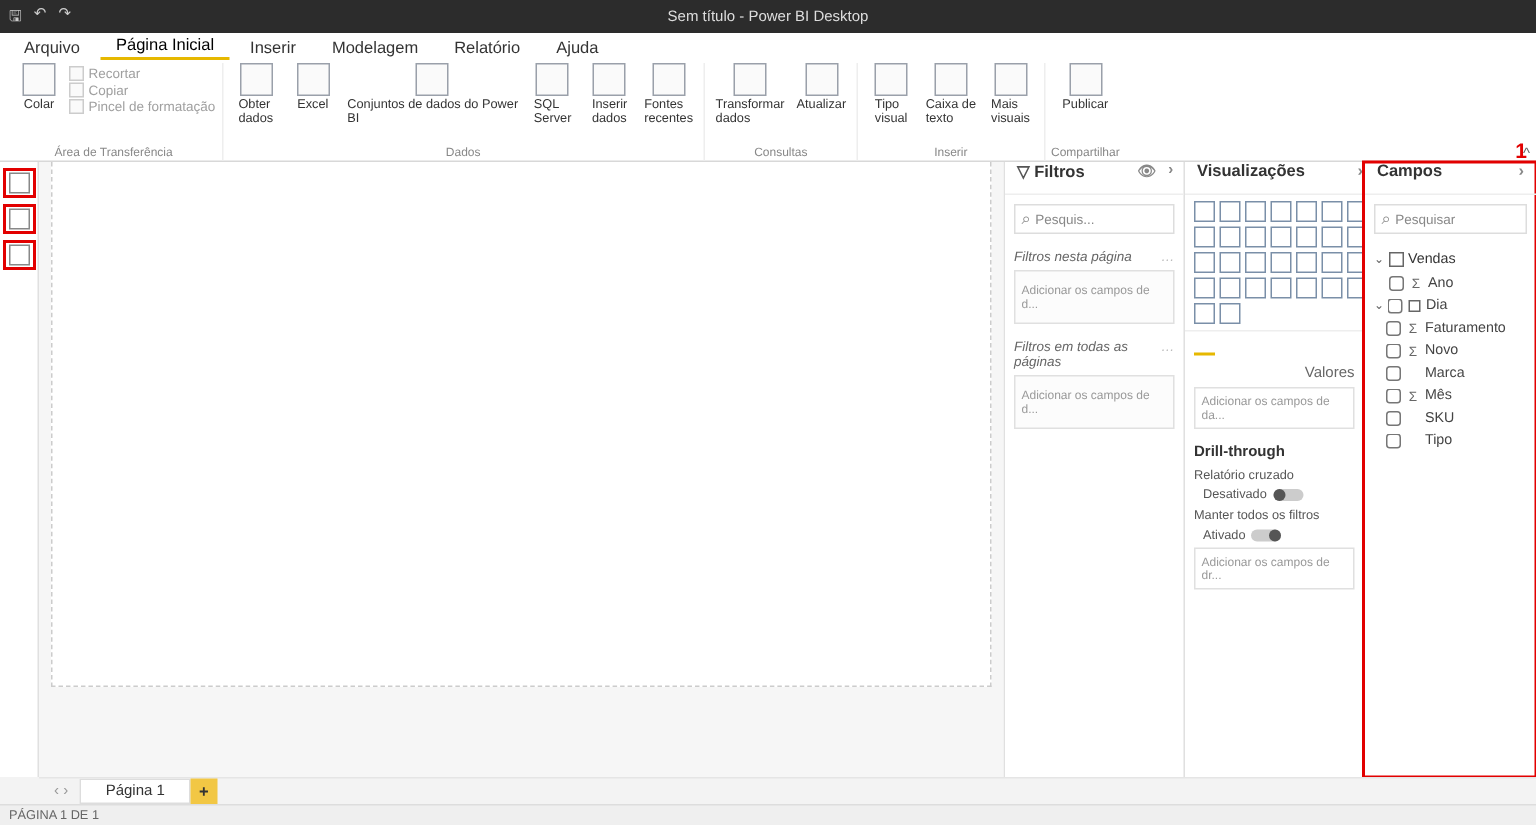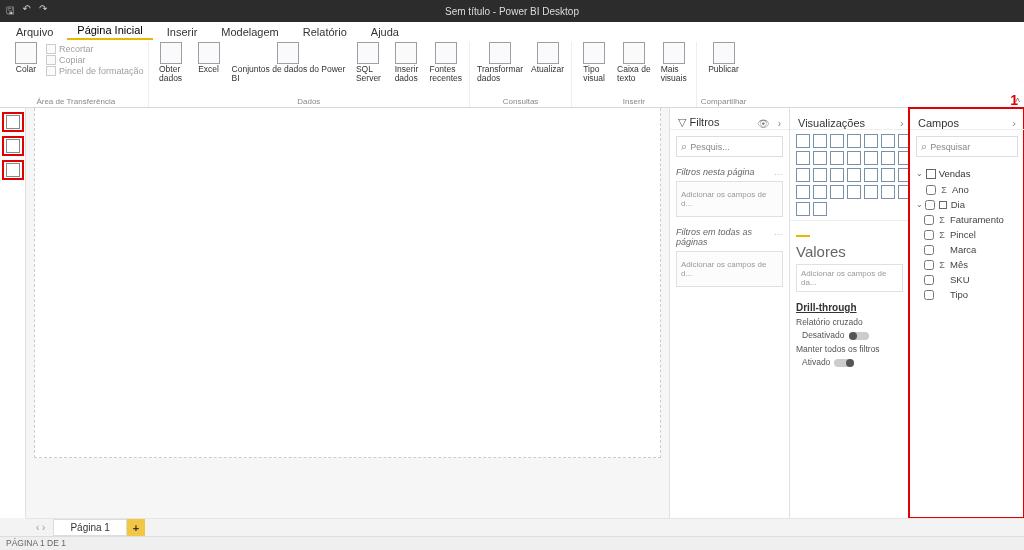--- a/index.html
+++ b/index.html
@@ -45,37 +45,37 @@
   .leftnav .navitem.hl { border: 2px solid #e20000; }
   .leftnav .navico { width: 14px; height: 14px; border: 1px solid #888; background: #fff; position: relative; }
   .leftnav .annot { position: absolute; left: 28px; color: #e20000; font-weight: bold; font-size: 13px; }
 
   
   .canvas-wrap { flex: 1; background: #f6f6f6; position: relative; }
   .canvas { position: absolute; top: 0; left: 8px; right: 8px; height: 350px; background: #fff; border: 1px dashed #ccc; border-top: none; }
 
   
   .pane { background: #fff; border-left: 1px solid #e0e0e0; display: flex; flex-direction: column; }
-  .pane .pane-hd { height: 22px; display: flex; align-items: flex-end; padding: 0 8px; border-bottom: 1px solid #eee; font-weight: 400; font-size: 11px; justify-content: space-between; position: relative; gap: 35px;}
+  .pane .pane-hd { height: 22px; display: flex; align-items: flex-start; padding: 0 8px; border-bottom: 1px solid #eee; font-weight: 700; font-size: 11px; justify-content: space-between; position: relative; gap: 35px;}
   .pane .pane-hd .hd-right { display: flex; gap: 8px; color: #888; font-size: 10px; }
   .filtros { width: 120px; }
   .filtros .search { margin: 6px; border: 1px solid #ddd; padding: 3px 4px; font-size: 9px; color: #888; display: flex; align-items: center; gap: 3px; }
   .filtros .sect { font-size: 9px; color: #666; padding: 4px 6px 2px; display:flex; justify-content:space-between;font-style:italic;}
   .filtros .dropzone { margin: 2px 6px 6px; border: 1px solid #e0e0e0; background: #fcfcfc; font-size: 8px; color: #999; padding: 8px 4px; text-align: left; }
 
   
   .viz { width: 120px; }
   .viz .gallery { padding: 4px 6px; display: grid; grid-template-columns: repeat(7, 14px); gap: 3px 3px; }
   .viz .gallery .gico { width: 14px; height: 14px; border: 1px solid #7a8fa8; background: #fff; }
   .viz .tabs-row { padding: 2px 6px; display: flex; gap: 6px; border-top: 1px solid #eee; }
   .viz .tabs-row span { width: 14px; height: 14px; border-bottom: 2px solid transparent; display:inline-block; position:relative;}
   .viz .tabs-row span.active { border-bottom: 2px solid #e6b800; }
-  .viz .sect-lbl { font-size: 15px; color: #666; padding: 4px 6px 2px; }
+  .viz .sect-lbl { font-size: 10px; color: #666; padding: 4px 6px 2px; text-align: right; }
   .viz .dropzone { margin: 2px 6px 4px; border: 1px solid #e0e0e0; font-size: 8px; color: #999; padding: 4px; }
-  .viz .dt-hd { font-weight: 600; font-size: 10px; padding: 6px 6px 2px; text-decoration: underline; }
+  .viz .dt-hd { font-weight: 600; font-size: 10px; padding: 6px 6px 2px; }
   .viz .togglerow { font-size: 8.5px; color: #555; padding: 2px 6px; display: flex; flex-direction: column; gap:3px;}
   .toggle { display:inline-block; width:20px; height:8px; border-radius:4px; background:#ccc; position:relative; vertical-align:middle; margin-left:4px;}
   .toggle::after { content:""; width:8px; height:8px; border-radius:50%; background:#555; position:absolute; left:0; top:0;}
   .toggle.on::after { left:12px; }
 
   
   .campos { width: 115px; position: relative; }
   .campos.highlighted { outline: 2px solid #e20000; outline-offset: -1px; }
   .campos .annot1 { position: absolute; top: -16px; right: 6px; color: #e20000; font-weight: bold; font-size: 14px; }
   .campos .search { margin: 6px; border: 1px solid #ddd; padding: 3px 4px; font-size: 9px; color: #888; display: flex; gap: 3px; align-items:center;}
@@ -321,20 +321,21 @@
     <div class="dropzone">Adicionar os campos de da...</div>
     <div class="dt-hd">Drill-through</div>
     <div class="togglerow">
       <span>Relatório cruzado</span>
       <span style="padding-left:6px;"><span>Desativado</span><span class="toggle"></span></span>
     </div>
     <div class="togglerow">
       <span>Manter todos os filtros</span>
       <span style="padding-left:6px;"><span>Ativado</span><span class="toggle on"></span></span>
     </div>
+    <div class="dropzone">Adicionar os campos de dr...</div>
   </div>
 
   <div class="pane campos highlighted">
     <span class="annot1">1</span>
     <div class="pane-hd">
       <span>Campos</span>
       <span class="chev"></span>
     </div>
     <div class="search">
         <span class="searchico"></span>
@@ -358,21 +359,21 @@
           <span>Dia</span>
         </div>
       <div class="fld sub">
           <input type="checkbox" style="">
           <span class="sigma">Σ</span>
           <span>Faturamento</span>
         </div>
       <div class="fld sub">
           <input type="checkbox" style="">
           <span class="sigma">Σ</span>
-          <span>Pincel</span>
+          <span>Novo</span>
         </div>
       <div class="fld sub">
           <input type="checkbox" style="">
           <span class="sigma"></span>
           <span>Marca</span>
         </div>
       <div class="fld sub">
           <input type="checkbox" style="">
           <span class="sigma">Σ</span>
           <span>Mês</span>

